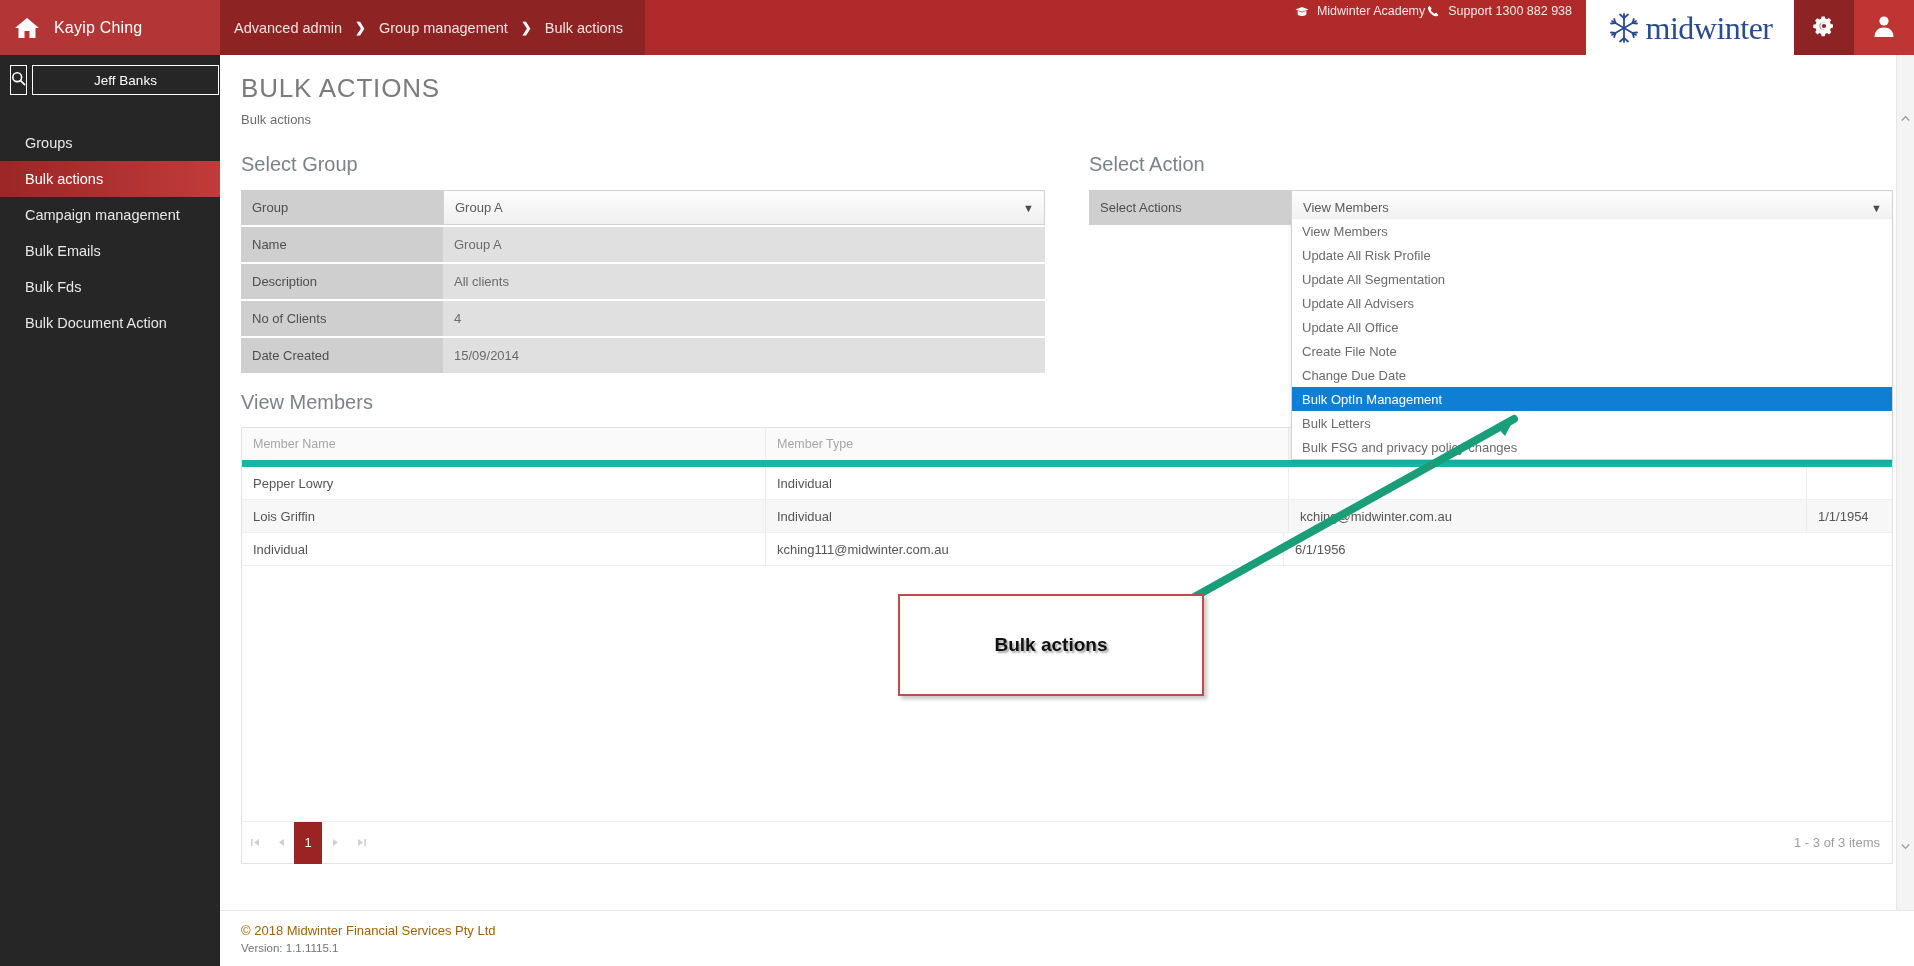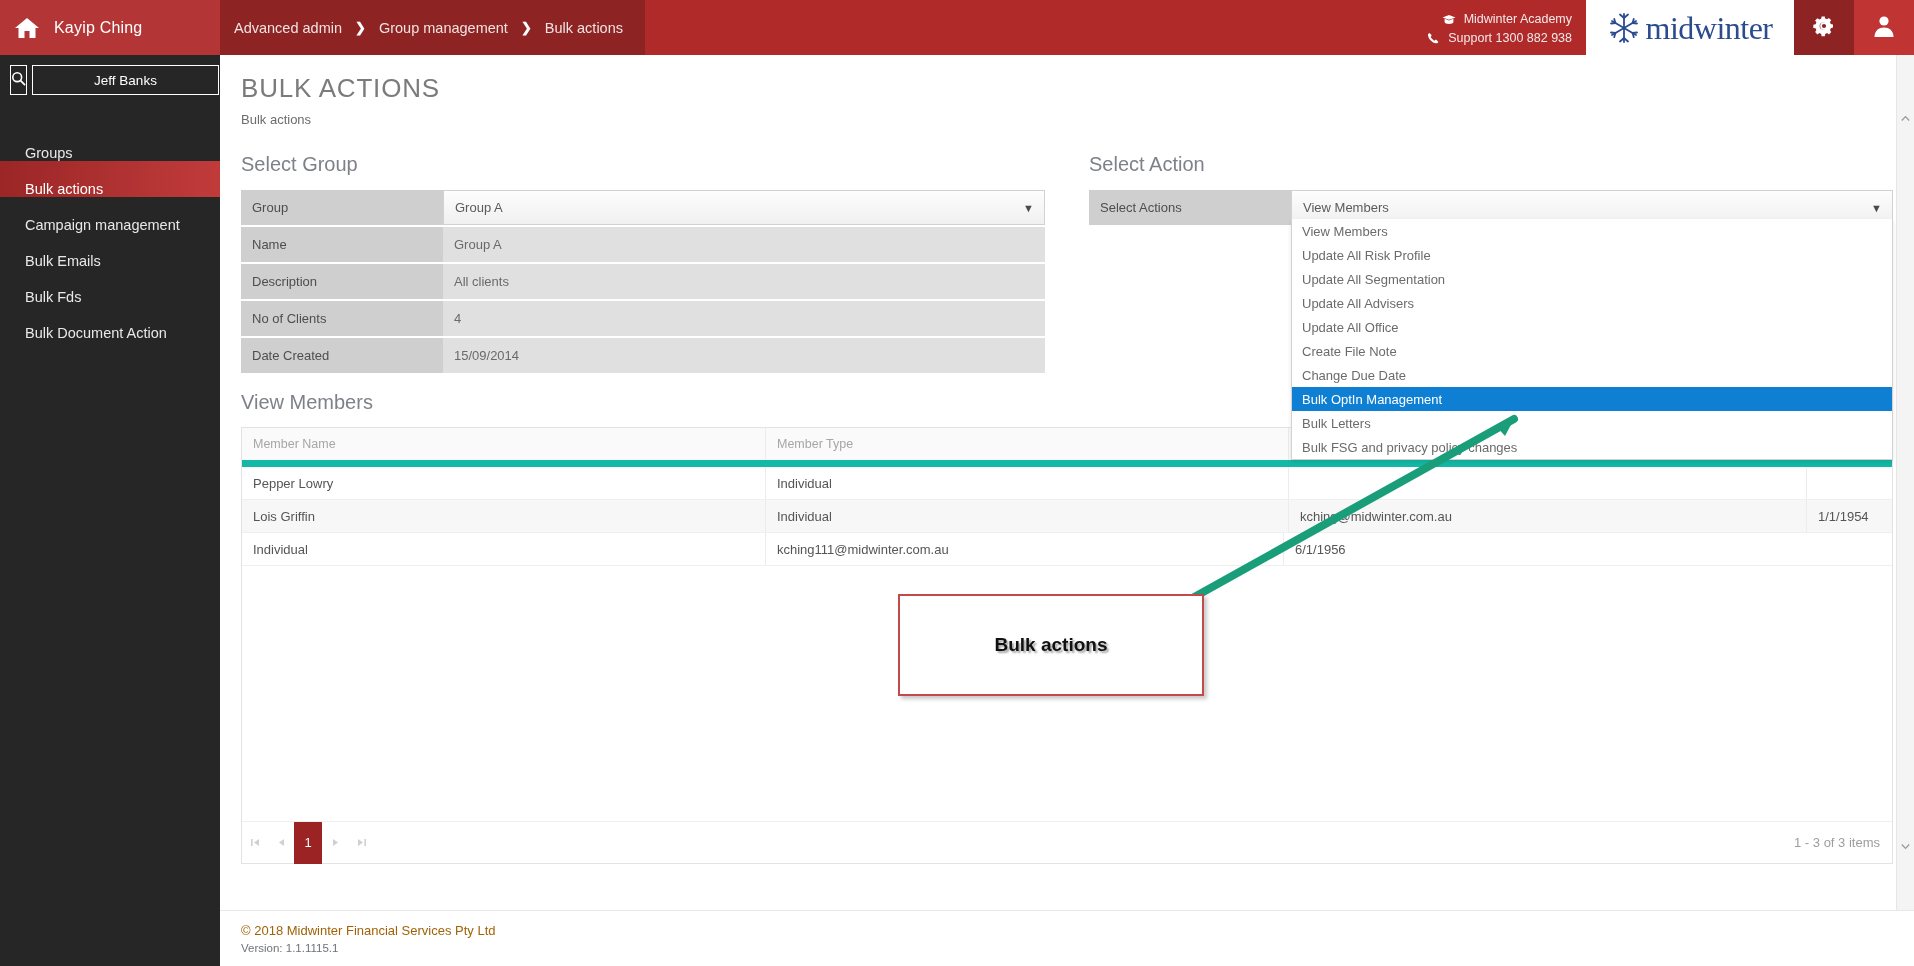--- a/index.html
+++ b/index.html
@@ -61,23 +61,23 @@
   .crumb-sep {
     color: #ffffff;
     font-size: 13px;
     font-weight: bold;
     margin: 0 13px;
     line-height: 1;
   }
   .topbar-spacer { flex: 1 1 auto; }
   .contact-block {
     display: flex;
-    flex-direction: column;
+    flex-direction: row;
     justify-content: center;
-    align-items: flex-end;
+    align-items: flex-start;
     margin-right: 14px;
     padding-top: 2px;
   }
   .contact-line {
     color: #f4e9e9;
     font-size: 12.5px;
     display: flex;
     align-items: center;
     line-height: 19px;
     white-space: nowrap;
@@ -148,21 +148,21 @@
     font-size: 13.5px;
     text-align: center;
     box-sizing: border-box;
     outline: none;
     padding: 0 4px;
   }
   .nav { margin-top: 30px; }
   .nav-item {
     height: 36px;
     display: flex;
-    align-items: flex-end;
+    align-items: center;
     padding-left: 25px;
     color: #e8e8e8;
     font-size: 14.5px;
     box-sizing: border-box;
     cursor: pointer;
   }
   .nav-item.active {
     background: linear-gradient(to right, #9b2626 0%, #b63535 70%, #c23b3b 100%);
     color: #ffffff;
   }

